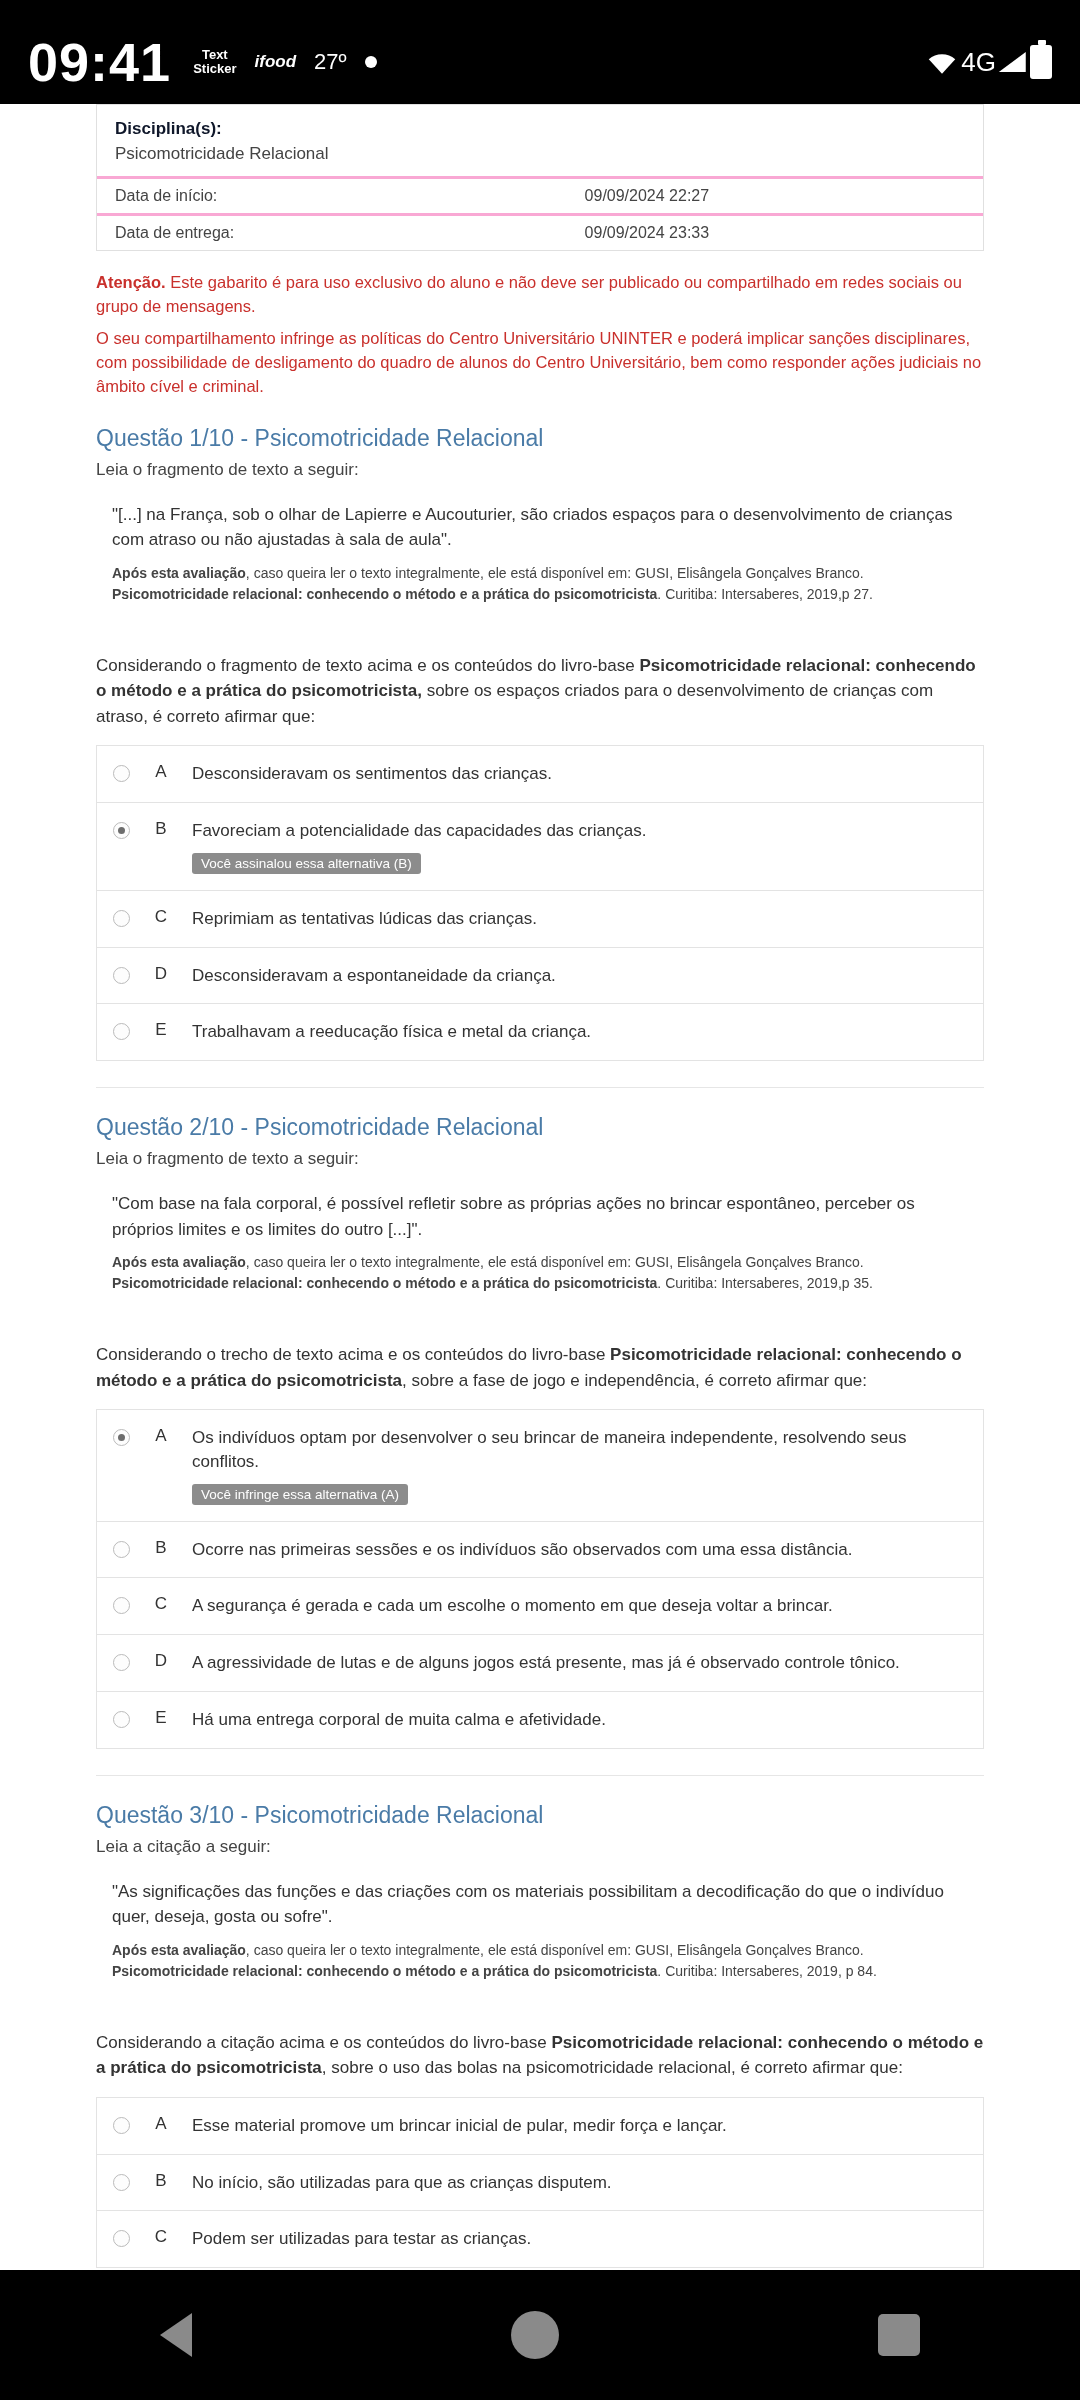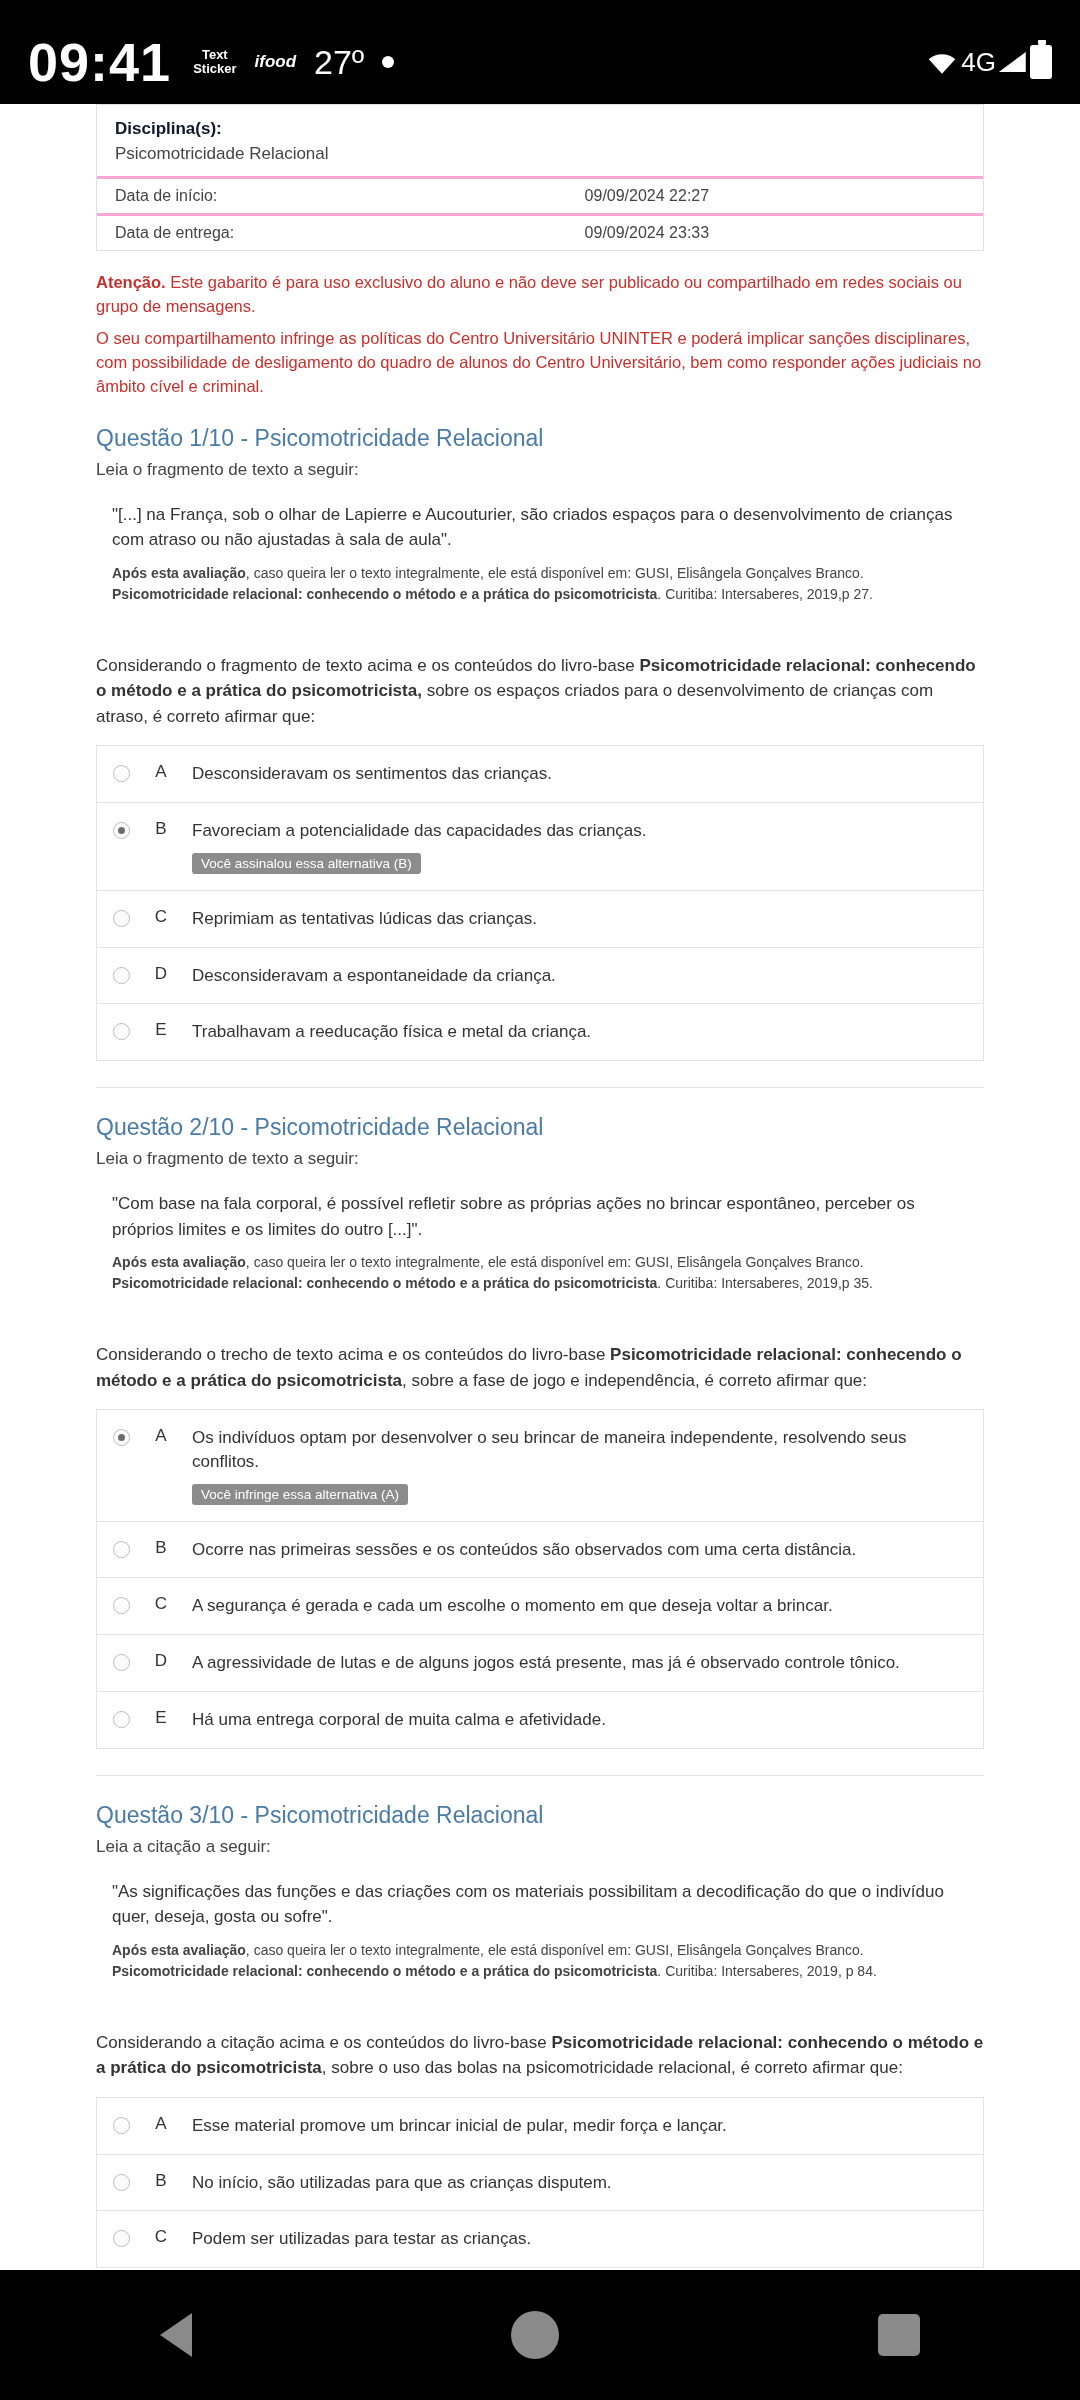--- a/index.html
+++ b/index.html
@@ -36,21 +36,21 @@
     font-size: 13px;
     font-weight: bold;
     line-height: 1.1;
     text-align: center;
   }
   .icon-ifood {
     font-size: 17px;
     font-weight: bold;
     font-style: italic;
   }
-  .temp { font-size: 34px; }
+  .temp { font-size: 22px; }
   .dot-icon {
     width: 12px; height: 12px;
     border-radius: 50%;
     background: #ffffff;
     display: inline-block;
   }
   .status-right {
     margin-left: auto;
     display: flex;
     align-items: center;
@@ -357,21 +357,21 @@
           <span class="alt-letter">A</span>
           <span class="alt-body">
             <span class="alt-text">Os indivíduos optam por desenvolver o seu brincar de maneira independente, resolvendo seus conflitos.</span>
             <span class="chip" style="display:block;width:max-content">Você infringe essa alternativa (A)</span>
           </span>
         </div>
         <div class="alt">
           <span class="radio"></span>
           <span class="alt-letter">B</span>
           <span class="alt-body">
-            <span class="alt-text">Ocorre nas primeiras sessões e os conteúdos são observados com uma certa distância.</span>
+            <span class="alt-text">Ocorre nas primeiras sessões e os indivíduos são observados com uma essa distância.</span>
           </span>
         </div>
         <div class="alt">
           <span class="radio"></span>
           <span class="alt-letter">C</span>
           <span class="alt-body">
             <span class="alt-text">A segurança é gerada e cada um escolhe o momento em que deseja voltar a brincar.</span>
           </span>
         </div>
         <div class="alt">

